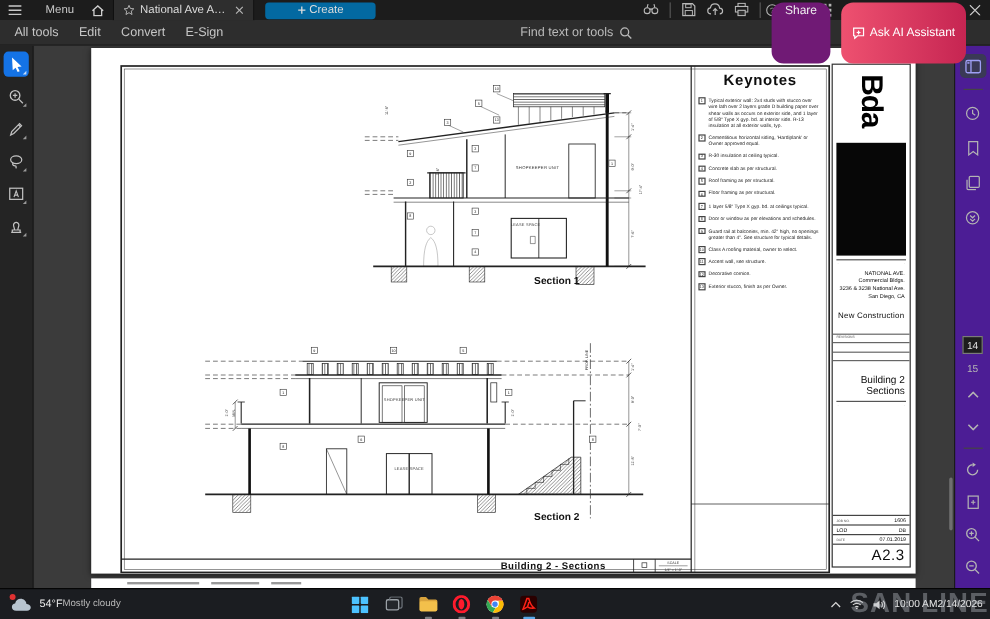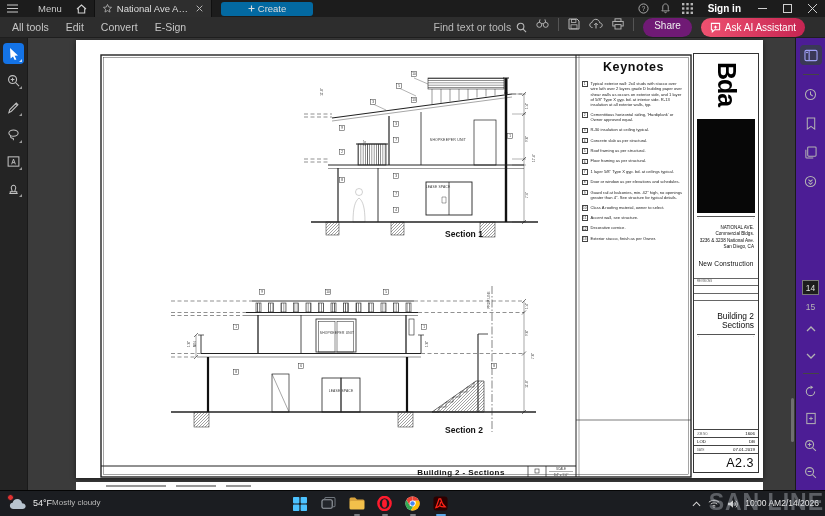--- a/index.html
+++ b/index.html
@@ -17,21 +17,21 @@
   .signin{font-weight:bold;color:#fff;margin:0 9px;font-size:10px;}
   .winbtn{width:25px;height:100%;display:flex;align-items:center;justify-content:center;color:#cfcfcf;}
   
   .toolbar{position:absolute;left:0;top:17px;right:0;height:21px;background:#2d2d2d;border-bottom:1px solid #1e1e1e;display:flex;align-items:center;font-size:10.5px;color:#c6c6c6;z-index:30;}
   .tool-tabs{display:flex;gap:3px;margin-left:5px;}
   .tool-tab{padding:2px 7px;border-radius:3px;}
   .tool-right{margin-left:auto;display:flex;gap:9px;margin-right:20px;}
   .findbox{display:flex;align-items:center;gap:5px;color:#b9b9b9;}
   .vdiv{width:1px;height:13px;background:#555;}
   .pill-share{background:#701a75;color:#eee;border-radius:10px;padding:2.5px 11px;font-size:10px;}
-  .pill-ai{background:linear-gradient(90deg,#ee5170,#c62552);color:#fff;border-radius:10px;padding:4px 9px;font-size:10px;display:flex;align-items:center;gap:4px;}
+  .pill-ai{background:linear-gradient(90deg,#ee5170,#c62552);color:#fff;border-radius:10px;padding:20px 9px;font-size:10px;display:flex;align-items:center;gap:4px;}
   
   .lrail{position:absolute;left:0;top:38px;bottom:26px;width:28px;background:#242424;border-right:1px solid #1a1a1a;display:flex;flex-direction:column;align-items:center;padding-top:5px;gap:6px;z-index:20;}
   .ltool{width:21px;height:21px;border-radius:4px;display:flex;align-items:center;justify-content:center;color:#c2c2c2;position:relative;}
   .ltool::after{content:"";position:absolute;right:2px;bottom:2px;border-left:3px solid transparent;border-bottom:3px solid currentColor;opacity:.75;}
   .ltool.active{background:#1473e6;color:#fff;}
   .rrail{position:absolute;right:0;top:38px;bottom:26px;width:30px;background:#4c1d95;border-left:1px solid #1a1a1a;display:flex;flex-direction:column;align-items:center;padding:7px 0 8px;gap:9px;z-index:20;}
   .rtool{width:22px;height:20px;display:flex;align-items:center;justify-content:center;color:#b3b3b3;border-radius:4px;}
   .rtool.active{background:#3a3956;color:#9f9ff5;}
   .rdiv{width:16px;height:1px;background:#454545;}
   .rbottom{margin-top:auto;display:flex;flex-direction:column;align-items:center;gap:7px;}

